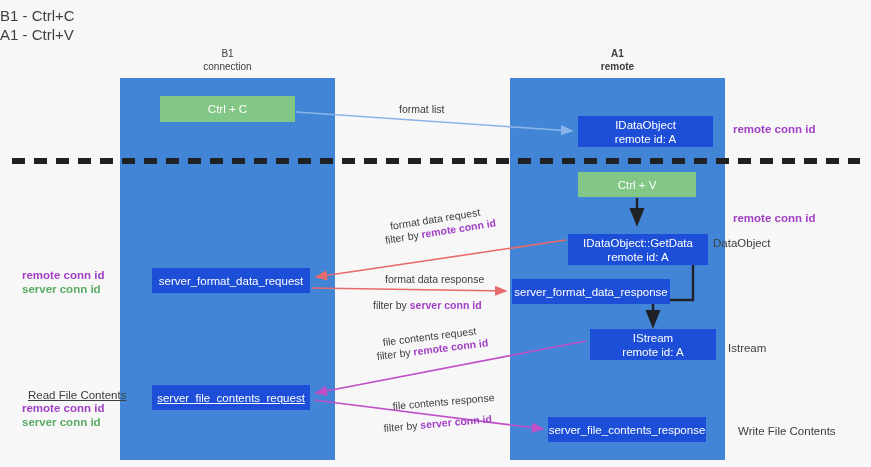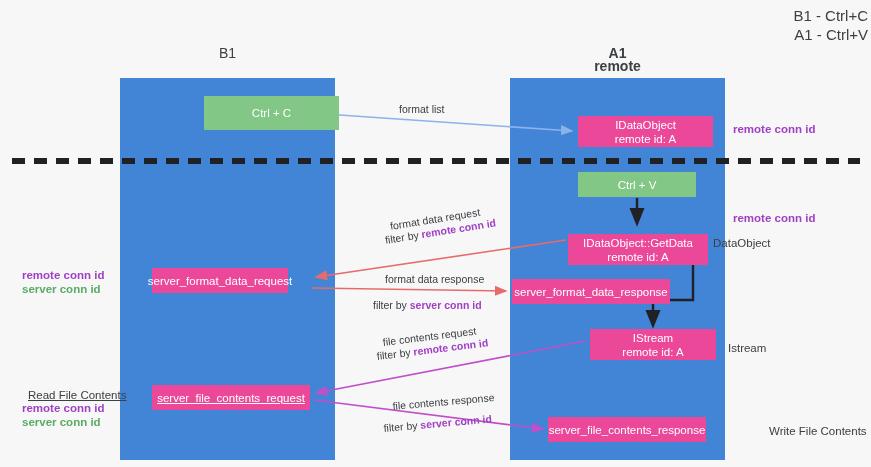--- a/index.html
+++ b/index.html
@@ -8,60 +8,60 @@
     background:#f7f7f8;
     font-family:"Liberation Sans", sans-serif;
     overflow:hidden;
     position:relative;
     color:#3c4043;
   }
   #canvas{position:absolute;left:0;top:0;width:871px;height:467px;}
   .abs{position:absolute;}
   
   .title{
-    left:0;top:6px;width:868px;text-align:right;
+    left:0;top:6px;width:868px;text-align:left;
     font-size:15px;line-height:19px;color:#3c4043;
   }
   
   .colhead{
-    text-align:center;font-size:14px;line-height:13px;color:#3c4043;
+    text-align:center;font-size:10px;line-height:13px;color:#3c4043;
   }
   #head-b1{left:120px;top:47px;width:215px;}
   #head-a1{left:510px;top:47px;width:215px;font-weight:bold;}
   
   .lane{background:#4285d6;}
   #lane-b1{left:120px;top:78px;width:215px;height:382px;}
   #lane-a1{left:510px;top:78px;width:215px;height:382px;}
   
   .box{
     box-sizing:border-box;
     display:flex;align-items:center;justify-content:center;
     text-align:center;color:#ffffff;font-size:11.5px;line-height:14px;
     padding:2px 4px;
   }
   .green{background:#82c785;}
-  .orange{background:#ec4899;}
-  #box-ctrlc{left:160px;top:96px;width:135px;height:34px;margin-left:44px;}
+  .orange{background:#1d4ed8;}
+  #box-ctrlc{left:160px;top:96px;width:135px;height:26px;}
   #box-idataobject{left:578px;top:116px;width:135px;height:31px;}
   #box-ctrlv{left:578px;top:172px;width:118px;height:25px;}
   #box-getdata{left:568px;top:228px;width:140px;height:31px;margin-top:6px;}
-  #box-sfdreq{left:152px;top:268px;width:136px;height:25px;}
+  #box-sfdreq{left:152px;top:268px;width:158px;height:25px;}
   #box-sfdres{left:512px;top:279px;width:158px;height:25px;}
   #box-istream{left:590px;top:329px;width:126px;height:31px;}
   #box-sfcreq{left:152px;top:385px;width:158px;height:25px;text-decoration:underline;}
   #box-sfcres{left:548px;top:417px;width:158px;height:25px;}
   
   .sidelabel{font-size:11.5px;line-height:14px;color:#3c4043;}
   .purple{color:#a13fc4;font-weight:bold;}
   .green-t{color:#5aab63;font-weight:bold;}
   #lbl-remote-1{left:733px;top:122px;}
   #lbl-remote-2{left:733px;top:211px;}
   #lbl-dataobject{left:713px;top:236px;}
   #lbl-istream{left:728px;top:341px;}
-  #lbl-write{left:769px;top:424px;}
+  #lbl-write{left:738px;top:424px;}
   #lbl-left-conn{left:22px;top:268px;width:120px;text-align:left;}
   #lbl-read{left:28px;top:388px;text-decoration:underline;}
   #lbl-left-conn2{left:22px;top:401px;width:120px;text-align:left;}
   
   .edgelabel{font-size:10.5px;line-height:14px;color:#3c4043;white-space:nowrap;}
   #el-formatlist{left:399px;top:102px;text-align:center;}
   #el-fdreq{left:389px;top:219px;transform:rotate(-9deg);transform-origin:left top;}
   #el-fdreq2{left:384px;top:233px;transform:rotate(-9deg);transform-origin:left top;}
   #el-fdres{left:385px;top:272px;}
   #el-fdres2{left:373px;top:298px;}
@@ -76,20 +76,21 @@
 
 <div id="canvas">
 
   <div class="abs title">
     <div>B1 - Ctrl+C</div>
     <div>A1 - Ctrl+V</div>
   </div>
 
   <div class="abs colhead" id="head-b1">
     <div>B1</div>
+    <div>connection</div>
   </div>
   <div class="abs colhead" id="head-a1">
     <div>A1</div>
     <div>remote</div>
   </div>
 
   <div class="abs lane" id="lane-b1"></div>
   <div class="abs lane" id="lane-a1"></div>
 
   <svg class="overlay">

